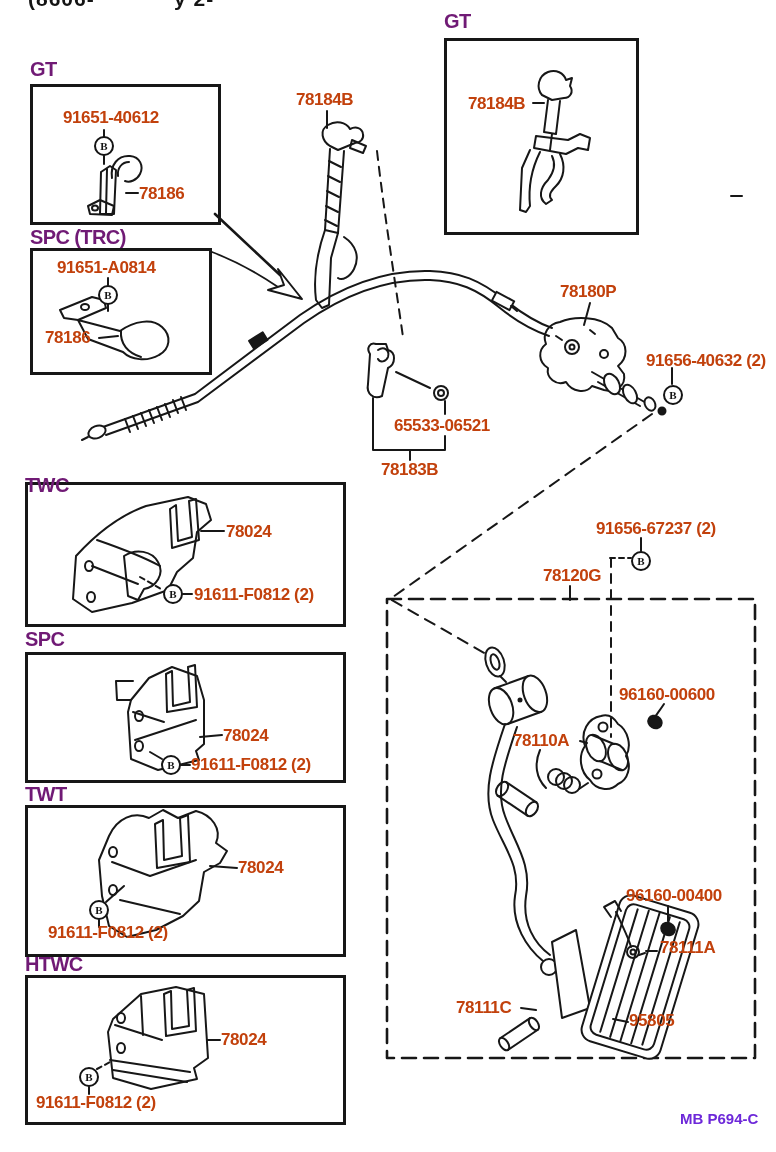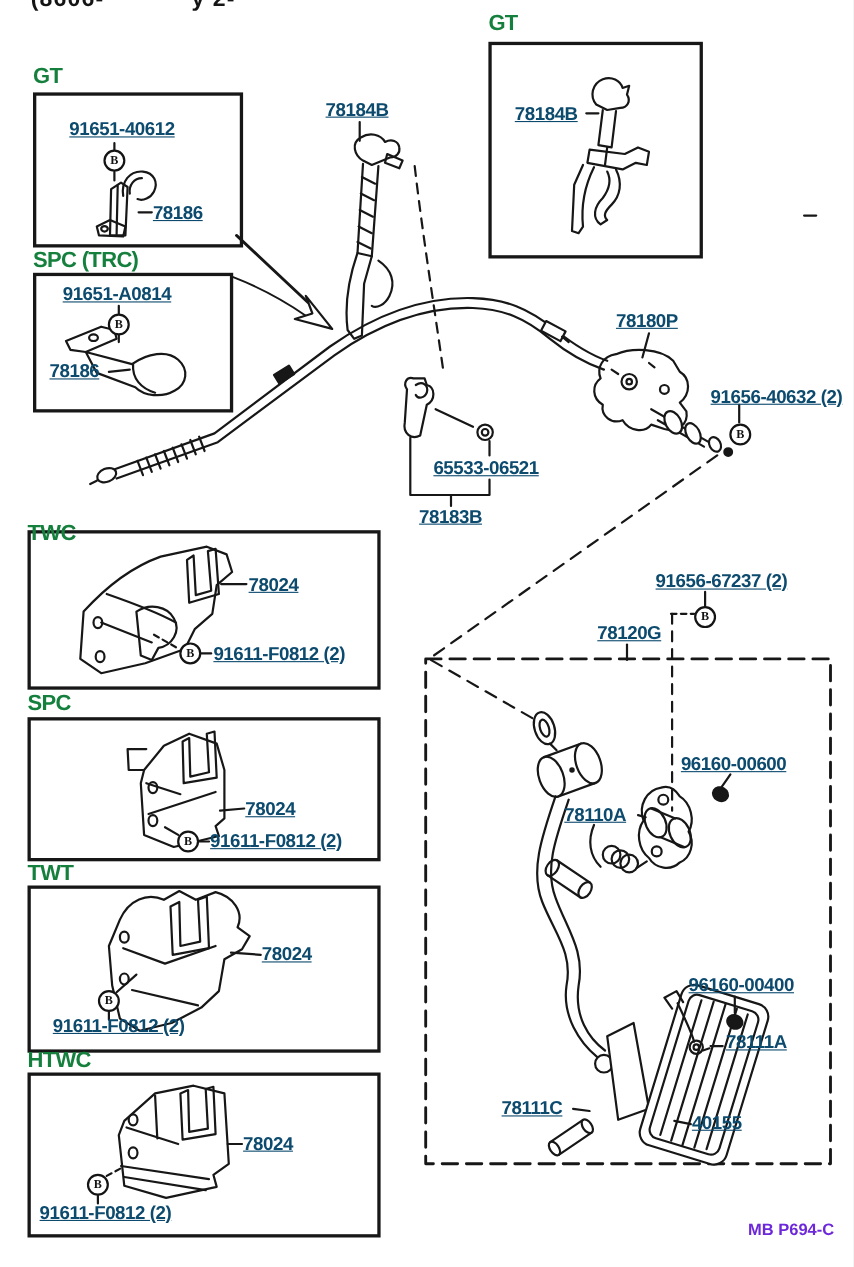--- a/index.html
+++ b/index.html
@@ -1,22 +1,22 @@
 <!DOCTYPE html>
 <html><head>
 <meta charset="utf-8">
 <style>
   html,body{margin:0;padding:0;background:#e8e8e8;}
   .page{position:relative;width:776px;height:1152px;background:#ffffff;overflow:hidden;
         font-family:"Liberation Sans",sans-serif;}
   svg.art{position:absolute;left:0;top:0;}
   .t{position:absolute;font:bold 17px/1.05 "Liberation Sans",sans-serif;letter-spacing:-0.4px;
-     color:#0c4a6e;white-space:nowrap;text-decoration:underline;}
+     color:#c2410c;white-space:nowrap;}
   .s{position:absolute;font:bold 20px/1 "Liberation Sans",sans-serif;letter-spacing:-0.6px;
-     color:#15803d;white-space:nowrap;}
+     color:#701a75;white-space:nowrap;}
   .pc{position:absolute;font:bold 15px/1 "Liberation Sans",sans-serif;color:#6d28d9;white-space:nowrap;}
   .b{position:absolute;width:16px;height:16px;border:2.4px solid #141414;border-radius:50%;
      display:flex;align-items:center;justify-content:center;background:#fff;
      font:bold 11px "Liberation Serif",serif;color:#141414;}
   .box{position:absolute;border:3px solid #171717;}
   .cliptop{position:absolute;left:16px;top:0;width:280px;height:11px;overflow:hidden;}
   .cliptop span{position:absolute;top:-13px;font:bold 21px "Liberation Sans",sans-serif;
      letter-spacing:1px;color:#141414;white-space:nowrap;}
 </style>
 </head>
@@ -265,21 +265,21 @@
   <div class="t" style="left:619px;top:686px">96160-00600</div>
   <div class="t" style="left:513px;top:732px">78110A</div>
   <div class="t" style="left:223px;top:727px">78024</div>
   <div class="t" style="left:191px;top:756px">91611-F0812 (2)</div>
   <div class="t" style="left:238px;top:859px">78024</div>
   <div class="t" style="left:48px;top:924px">91611-F0812 (2)</div>
   <div class="t" style="left:626px;top:887px">96160-00400</div>
   <div class="t" style="left:660px;top:939px">78111A</div>
   <div class="t" style="left:221px;top:1031px">78024</div>
   <div class="t" style="left:456px;top:999px">78111C</div>
-  <div class="t" style="left:629px;top:1012px">40155</div>
+  <div class="t" style="left:629px;top:1012px">95805</div>
   <div class="t" style="left:36px;top:1094px">91611-F0812 (2)</div>
   <div class="pc" style="left:680px;top:1111px">MB P694-C</div>
 
   <div class="b" style="left:94px;top:136px">B</div>
   <div class="b" style="left:98px;top:285px">B</div>
   <div class="b" style="left:663px;top:385px">B</div>
   <div class="b" style="left:631px;top:551px">B</div>
   <div class="b" style="left:163px;top:584px">B</div>
   <div class="b" style="left:161px;top:755px">B</div>
   <div class="b" style="left:89px;top:900px">B</div>

